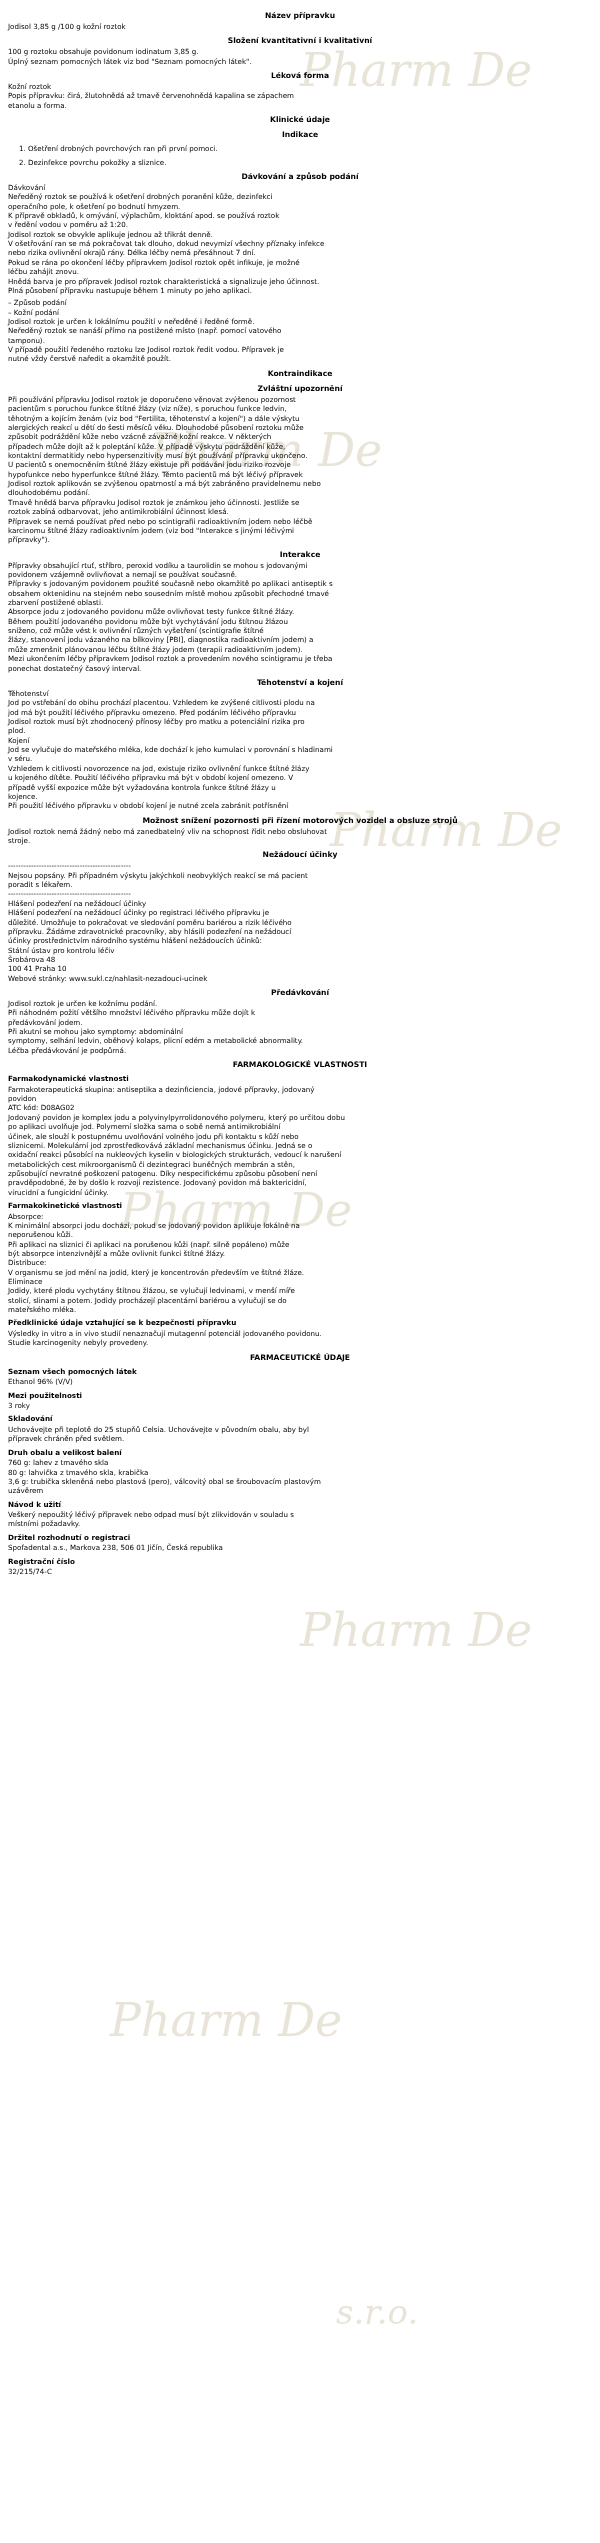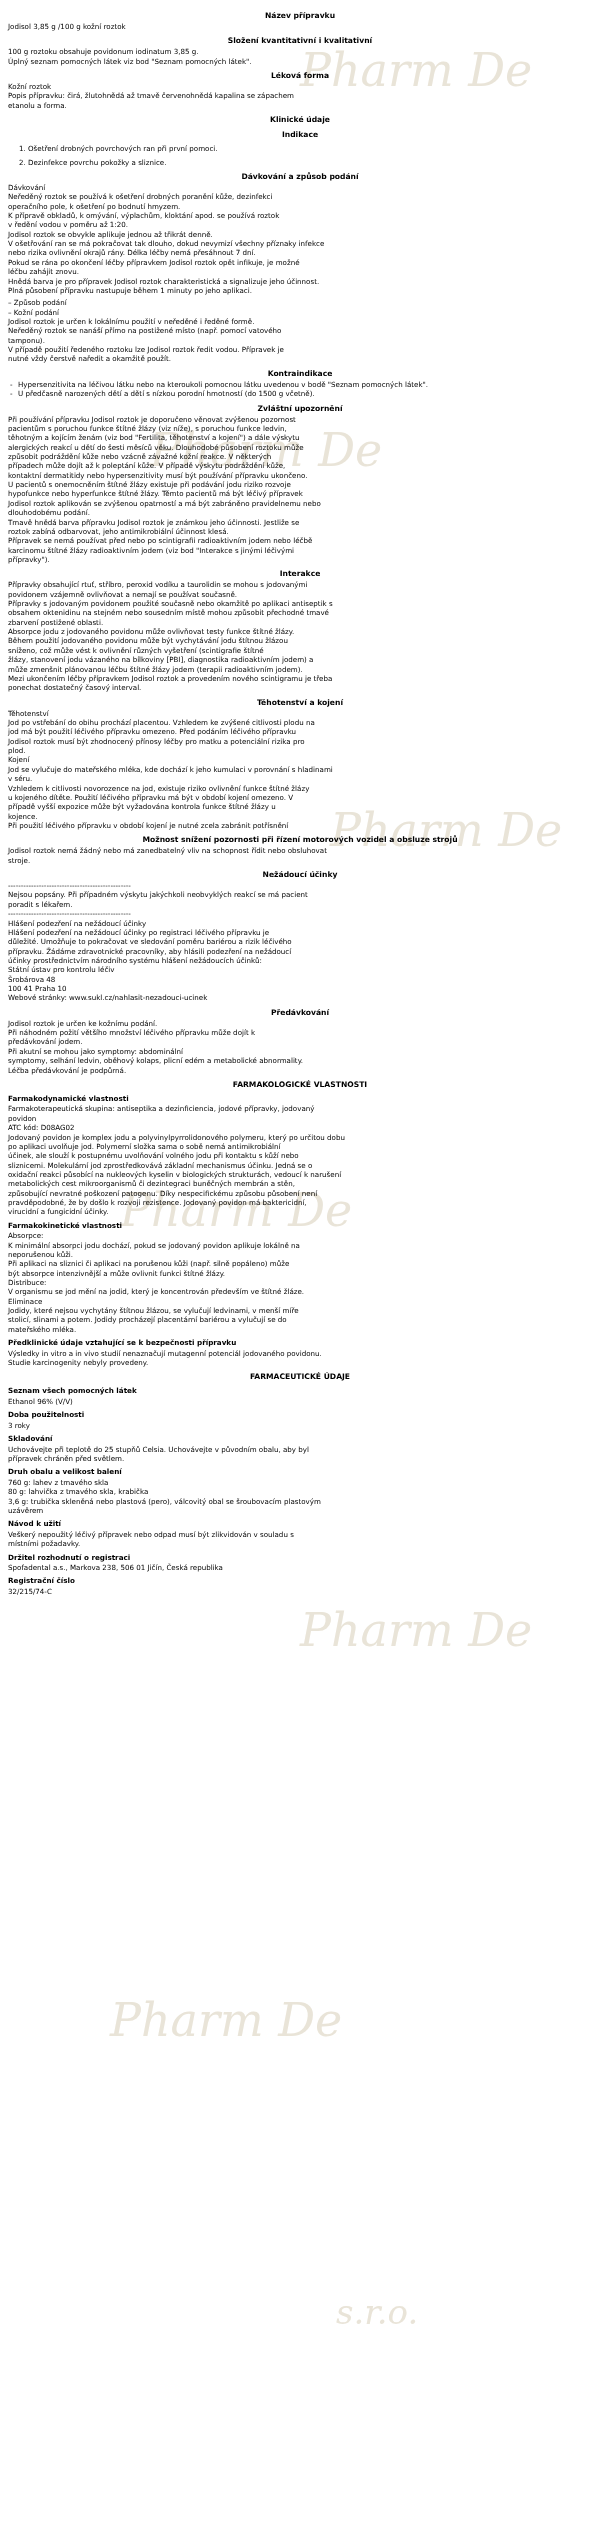--- a/index.html
+++ b/index.html
@@ -150,26 +150,20 @@
       <p>– Kožní podání</p>
       <p>Jodisol roztok je určen k lokálnímu použití v neředěné i ředěné formě.</p>
       <p>Neředěný roztok se nanáší přímo na postižené místo (např. pomocí vatového</p>
       <p>tamponu).</p>
       <p>V případě použití ředeného roztoku lze Jodisol roztok ředit vodou. Přípravek je</p>
       <p>nutné vždy čerstvě naředit a okamžitě použít.</p>
     </div>
 
     <div class="blk">
       <h2 class="sec">Kontraindikace</h2>
-      <ul class="dash indent">
-        <li>Hypersenzitivita na léčivou látku nebo na kteroukoli pomocnou látku
-uvedenou v bodě "Seznam pomocných látek".</li>
-        <li>U předčasně narozených dětí a dětí s nízkou porodní hmotností (do
-1500 g včetně).</li>
-      </ul>
     </div>
 
     <div class="blk">
       <h2 class="sec">Zvláštní upozornění</h2>
       <p>Při používání přípravku Jodisol roztok je doporučeno věnovat zvýšenou pozornost</p>
       <p>pacientům s poruchou funkce štítné žlázy (viz níže), s poruchou funkce ledvin,</p>
       <p>těhotným a kojícím ženám (viz bod "Fertilita, těhotenství a kojení") a dále výskytu</p>
       <p>alergických reakcí u dětí do šesti měsíců věku. Dlouhodobé působení roztoku může</p>
       <p>způsobit podráždění kůže nebo vzácně závažné kožní reakce. V některých</p>
       <p>případech může dojít až k poleptání kůže. V případě výskytu podráždění kůže,</p>
@@ -276,21 +270,21 @@
     <div class="blk">
       <h3 class="sub">Farmakokinetické vlastnosti</h3>
       <p>Absorpce:</p>
       <p>K minimální absorpci jodu dochází, pokud se jodovaný povidon aplikuje lokálně na</p>
       <p>neporušenou kůži.</p>
       <p>Při aplikaci na sliznici či aplikaci na porušenou kůži (např. silně popáleno) může</p>
       <p>být absorpce intenzivnější a může ovlivnit funkci štítné žlázy.</p>
       <p>Distribuce:</p>
       <p>V organismu se jod mění na jodid, který je koncentrován především ve štítné žláze.</p>
       <p>Eliminace</p>
-      <p>Jodidy, které nejsou vychytány štítnou žlázou, se vylučují ledvinami, v menší míře</p>
+      <p>Jodidy, které plodu vychytány štítnou žlázou, se vylučují ledvinami, v menší míře</p>
       <p>stolicí, slinami a potem. Jodidy procházejí placentární bariérou a vylučují se do</p>
       <p>mateřského mléka.</p>
     </div>
 
     <div class="blk">
       <h3 class="sub">Předklinické údaje vztahující se k bezpečnosti přípravku</h3>
       <p>Výsledky in vitro a in vivo studií nenaznačují mutagenní potenciál jodovaného povidonu.</p>
       <p>Studie karcinogenity nebyly provedeny.</p>
     </div>
 
@@ -298,21 +292,21 @@
       <h2 class="sec">FARMACEUTICKÉ ÚDAJE</h2>
     </div>
 
     <div class="blk">
       <h3 class="sub">Seznam všech pomocných látek</h3>
       <p>Ethanol 96% (V/V)</p>
     </div>
 
 
     <div class="blk">
-      <h3 class="sub">Doba použitelnosti</h3>
+      <h3 class="sub">Mezi použitelnosti</h3>
       <p>3 roky</p>
     </div>
 
     <div class="blk">
       <h3 class="sub">Skladování</h3>
       <p>Uchovávejte při teplotě do 25 stupňů Celsia. Uchovávejte v původním obalu, aby byl</p>
       <p>přípravek chráněn před světlem.</p>
     </div>
 
     <div class="blk">

